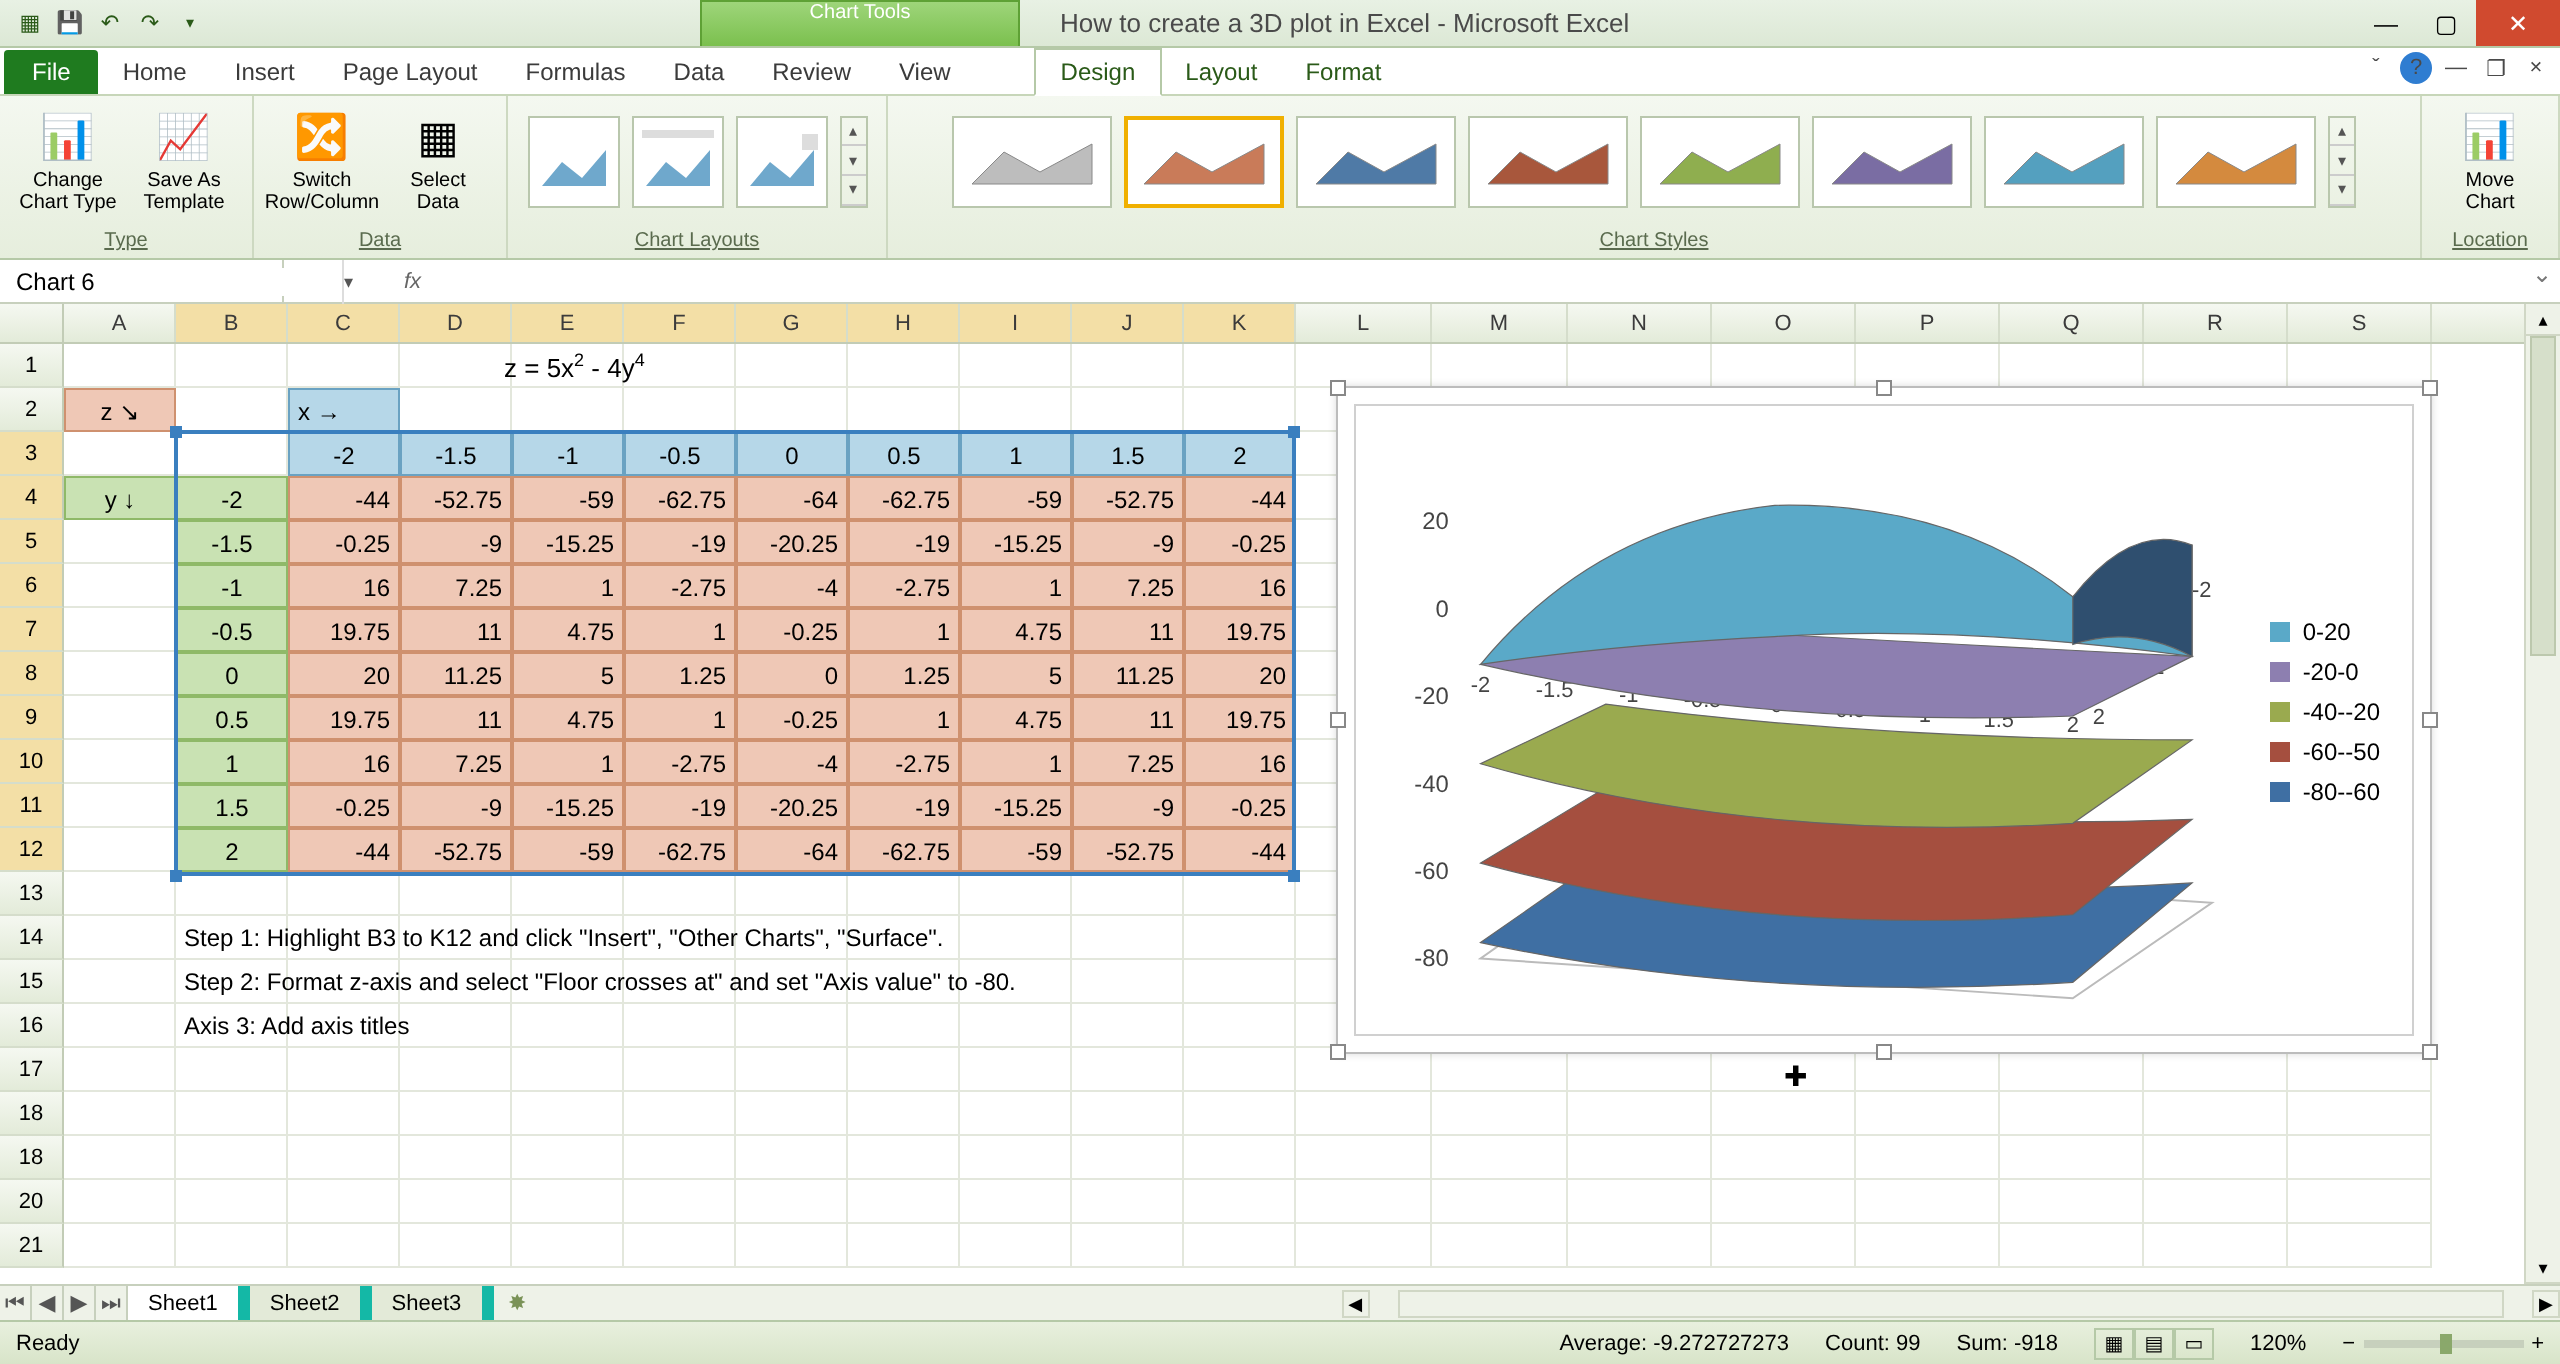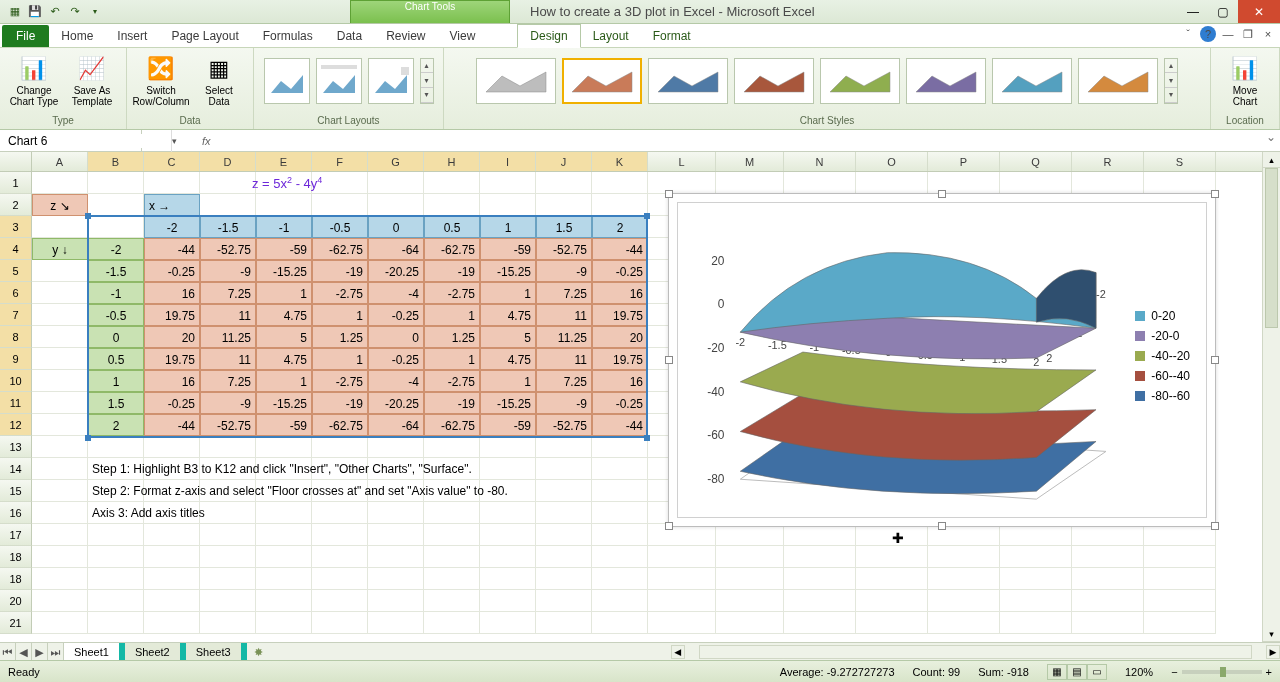--- a/index.html
+++ b/index.html
@@ -23,21 +23,21 @@
 .tab.active { background: #fff; border: 1px solid #b5c9a7; border-bottom: 1px solid #fff; position: relative; top: 1px; }
 .tab.contextual { color: #2a5a18; }
 .tabs-right { position: absolute; right: 4px; top: 2px; display: flex; gap: 4px; align-items: center; }
 .tabs-right div { width: 16px; height: 16px; display: flex; align-items: center; justify-content: center; font-size: 11px; color: #4a4a4a; }
 .help-circle { background: #2f7dd1; color: #fff; border-radius: 50%; font-size: 10px; }
 
 
 .ribbon { height: 82px; display: flex; background: linear-gradient(#f4f8f0,#e6eedd); border-bottom: 1px solid #b5c9a7; }
 .ribbon-group { border-right: 1px solid #cdd9c1; display: flex; flex-direction: column; }
 .ribbon-group-body { flex: 1; display: flex; align-items: center; justify-content: center; gap: 6px; padding: 4px 8px; }
-.ribbon-group-label { height: 16px; font-size: 10px; color: #5a6b4e; text-align: center; line-height: 16px; }
+.ribbon-group-label { height: 16px; font-size: 10px; color: #5a6b4e; text-align: center; line-height: 16px; text-decoration: underline; }
 .big-btn { display: flex; flex-direction: column; align-items: center; justify-content: center; width: 52px; font-size: 10px; text-align: center; line-height: 11px; gap: 2px; cursor: pointer; }
 .big-btn .glyph { width: 30px; height: 28px; display: flex; align-items: center; justify-content: center; font-size: 22px; }
 .layout-thumb { width: 46px; height: 46px; border: 1px solid #b9c7ad; background: #fff; display: flex; align-items: center; justify-content: center; cursor: pointer; }
 .layout-thumb svg { display: block; }
 .style-thumb { width: 80px; height: 46px; border: 1px solid #b9c7ad; background: #fff; display: flex; align-items: center; justify-content: center; cursor: pointer; }
 .style-thumb.selected { border: 2px solid #f0b000; }
 .style-thumb svg { display: block; }
 .styles-body { gap: 6px; padding: 4px 6px; }
 .gallery-scroll { width: 14px; height: 46px; display: flex; flex-direction: column; border: 1px solid #b9c7ad; }
 .gallery-scroll div { flex: 1; display: flex; align-items: center; justify-content: center; font-size: 8px; color: #555; border-bottom: 1px solid #ccc; }
@@ -67,21 +67,21 @@
 .cell { border-right: 1px solid #e3e7dc; border-bottom: 1px solid #e3e7dc; font-size: 12px; line-height: 22px; padding: 0 4px; text-align: right; white-space: nowrap; overflow: hidden; }
 .cell.txt { text-align: left; }
 .cell.ctr { text-align: center; }
 .cell.hdr-blue { background: #b6d7e8; border: 1px solid #6aa2c2; }
 .cell.hdr-green { background: #c9e2b3; border: 1px solid #8fb968; }
 .cell.data { background: #efc8b6; border: 1px solid #cf916f; }
 .cell.corner-z { background: #efc8b6; border: 1px solid #cf916f; }
 .selection-border { position: absolute; border: 2px solid #3a7fbf; pointer-events: none; }
 .sel-handle { position: absolute; width: 6px; height: 6px; background: #3a7fbf; }
 
-.formula-overlay { position: absolute; font-size: 13px; color: #6d28d9; }
+.formula-overlay { position: absolute; font-size: 13px; color: #000000; }
 .formula-overlay sup { font-size: 9px; }
 
 
 .chart-box { position: absolute; left: 668px; top: 41px; width: 548px; height: 334px; background: #fff; border: 1px solid #bcbcbc; box-shadow: 0 0 4px rgba(0,0,0,0.15); }
 .chart-inner { position: absolute; left: 8px; top: 8px; right: 8px; bottom: 8px; border: 1px solid #d0d0d0; }
 .chart-handle { position: absolute; width: 8px; height: 8px; border: 1px solid #888; background: #fff; }
 .chart-svg { width: 100%; height: 100%; }
 .legend { position: absolute; right: 16px; top: 100px; font-size: 12px; }
 .legend-row { display: flex; align-items: center; gap: 6px; margin: 6px 0; }
 .legend-sw { width: 10px; height: 10px; }
@@ -850,21 +850,21 @@
             <div class="legend-row">
               <div class="legend-sw" style="background:#8d7fb0"></div>
               <span>-20-0</span>
             </div>
             <div class="legend-row">
               <div class="legend-sw" style="background:#9aaa4f"></div>
               <span>-40--20</span>
             </div>
             <div class="legend-row">
               <div class="legend-sw" style="background:#a54f3f"></div>
-              <span>-60--40</span>
+              <span>-60--50</span>
             </div>
             <div class="legend-row">
               <div class="legend-sw" style="background:#3f6fa3"></div>
               <span>-80--60</span>
             </div>
           </div>
       </div>
     </div>
 
     <div class="cursor-cross">✚</div>

